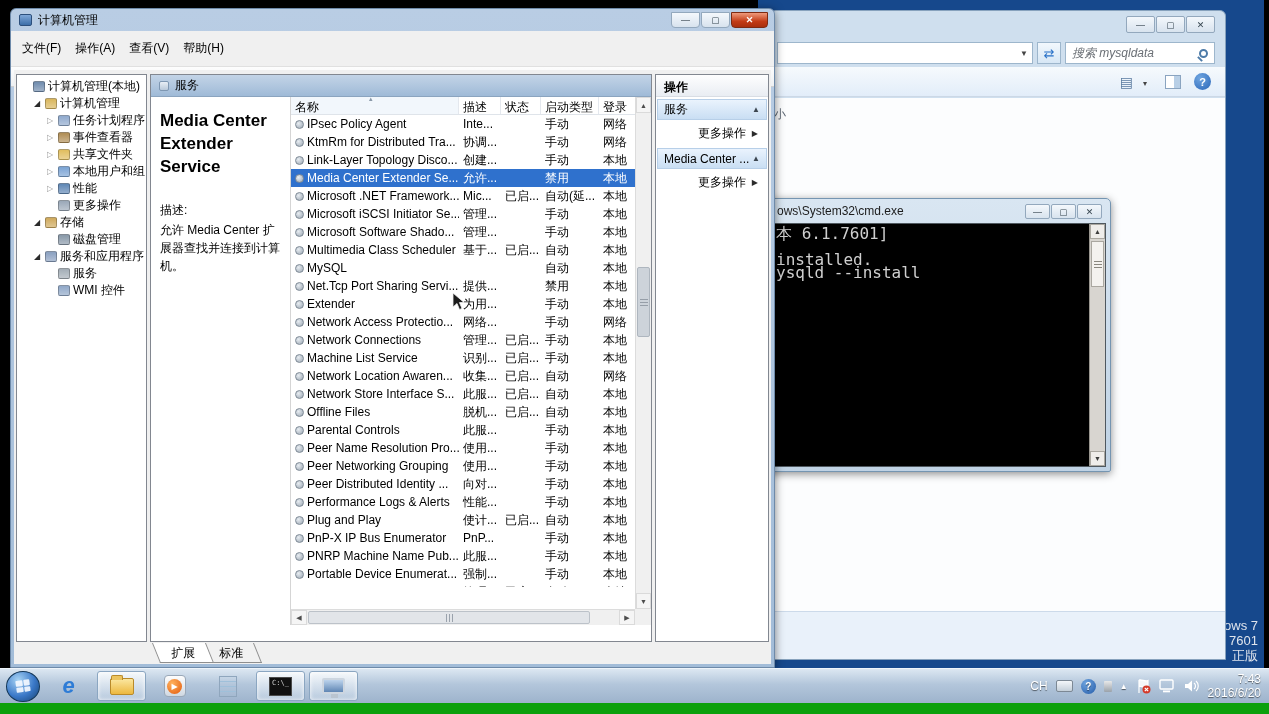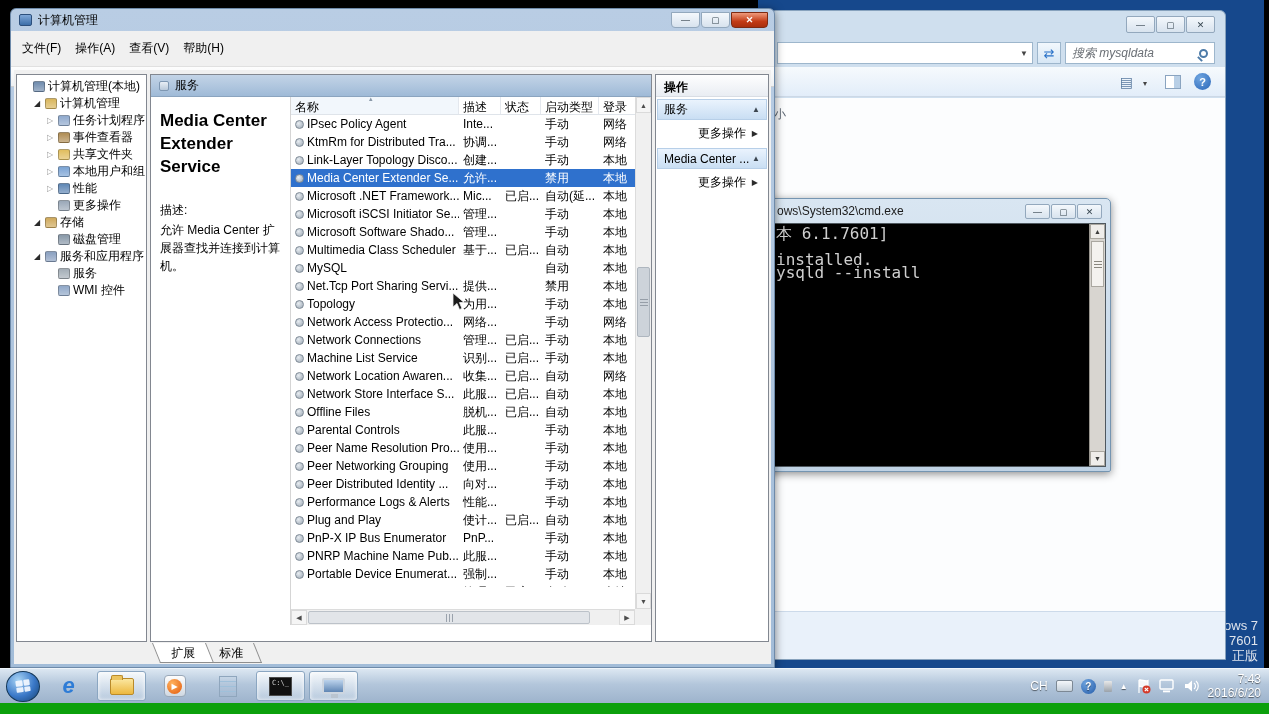--- a/index.html
+++ b/index.html
@@ -446,21 +446,21 @@
                   <span>Net.Tcp Port Sharing Servi...</span>
                 </div>
                 <div class="d">提供...</div>
                 <div class="s"></div>
                 <div class="t">禁用</div>
                 <div class="l">本地</div>
               </div>
               <div class="svc-row">
                 <div class="n">
                   <span class="rico"></span>
-                  <span>Topology</span>
+                  <span>Extender</span>
                 </div>
                 <div class="d">为用...</div>
                 <div class="s"></div>
                 <div class="t">手动</div>
                 <div class="l">本地</div>
               </div>
               <div class="svc-row">
                 <div class="n">
                   <span class="rico"></span>
                   <span>Network Access Protectio...</span>

